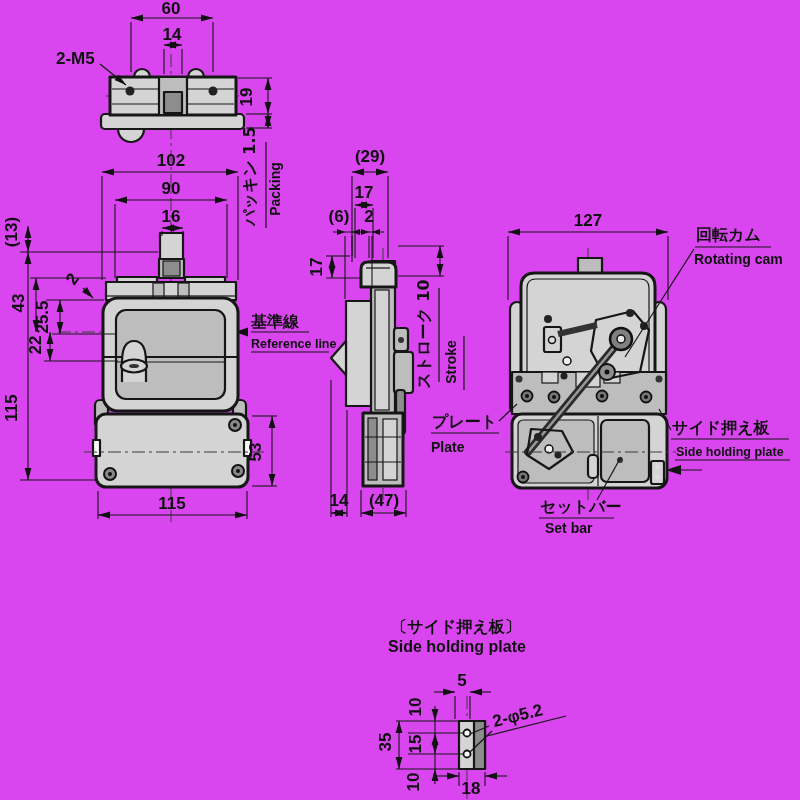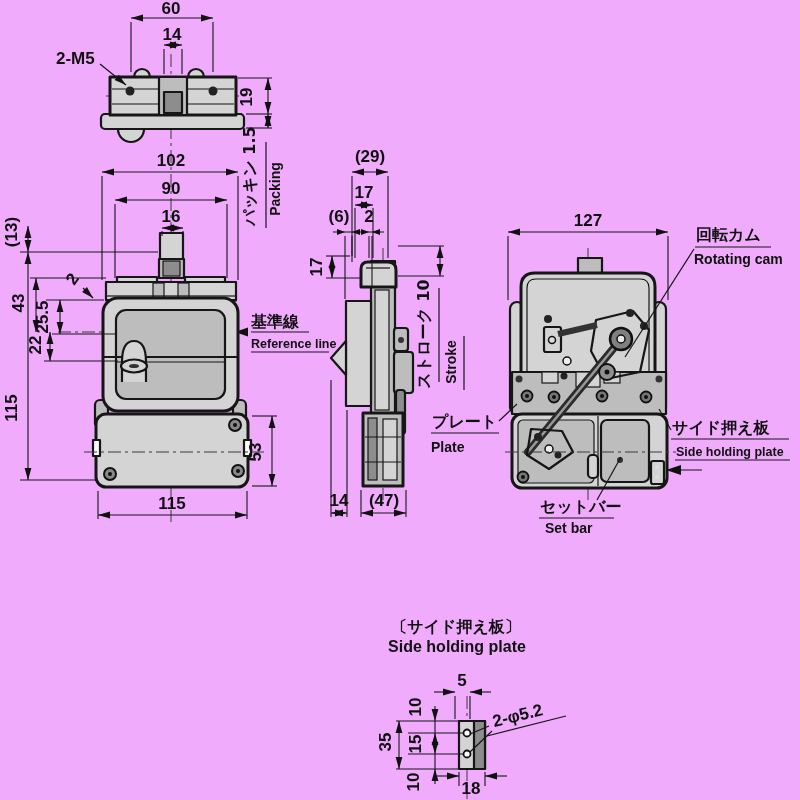--- a/index.html
+++ b/index.html
@@ -1,16 +1,16 @@
 <!DOCTYPE html>
 <html><head>
 <meta charset="utf-8">
 <style>
   html,body{margin:0;padding:0;background:#fff;}
-  #canvas{position:relative;width:800px;height:800px;background:#f0abfc;overflow:hidden;
+  #canvas{position:relative;width:800px;height:800px;background:#d946ef;overflow:hidden;
           font-family:"Liberation Sans", sans-serif;}
   svg{position:absolute;left:0;top:0;}
   .ol  {fill:none;stroke:#161616;stroke-width:3;stroke-linejoin:round;}
   .ol2 {fill:none;stroke:#161616;stroke-width:2.2;stroke-linejoin:round;}
   .thin{fill:none;stroke:#161616;stroke-width:1.2;}
   .dim {fill:none;stroke:#161616;stroke-width:1.1;}
   .chain{fill:none;stroke:#3a3a3a;stroke-width:1;stroke-dasharray:13 4 3 4;}
   .f-l{fill:#d4d4d4;} .f-m{fill:#bdbdbd;} .f-d{fill:#8d8d8d;} .f-w{fill:#fdfdfd;}
   .dimtext{font:700 17px "Liberation Sans", sans-serif;fill:#101010;}
   .jp{font:700 16px "DejaVu Sans", sans-serif;fill:#101010;}

